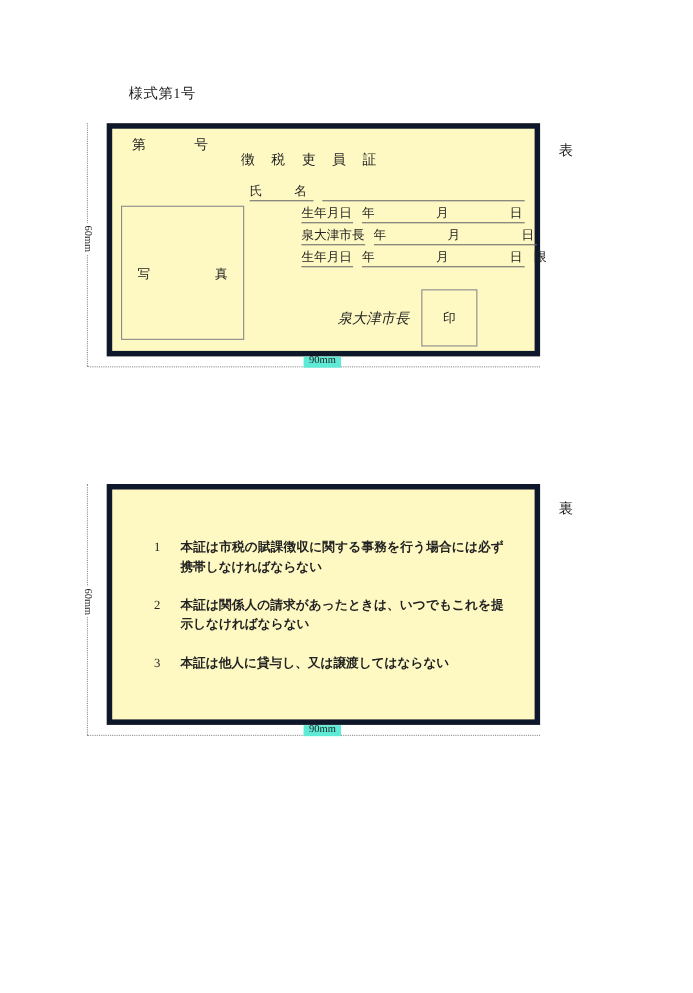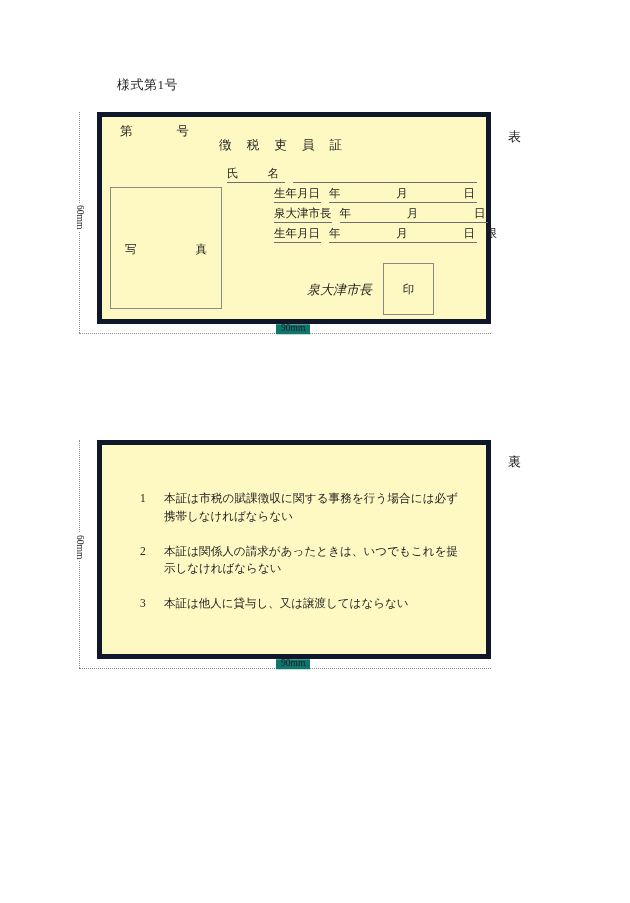--- a/index.html
+++ b/index.html
@@ -93,21 +93,21 @@
     align-items: center;
     justify-content: center;
   }
   .dim-h.front { left: 79px; top: 333px; width: 412px; }
   .dim-h.back  { left: 79px; top: 668px; width: 412px; }
 
   .dim-h-label {
     position: absolute;
     font-size: 9.5px;
     color: #1d1d1d;
-    background: #0f766e;
+    background: #5eead4;
     padding: 0 5px;
     line-height: 1;
     transform: translateY(-50%);
   }
   .dim-h.front .dim-h-label { left: 197px; }
   .dim-h.back  .dim-h-label { left: 197px; }
 
   
   .cert-no {
     position: absolute;
@@ -235,20 +235,21 @@
     line-height: 1.55;
   }
   .note-num {
     width: 24px;
     flex: 0 0 24px;
     text-align: left;
   }
   .note-text {
     flex: 1;
     text-align: justify;
+    font-weight: bold;
   }
 </style>
 </head>
 <body>
 
 <div class="page">
 
   <div class="form-no">様式第1号</div>
 
   <div class="side-label front">表</div>

